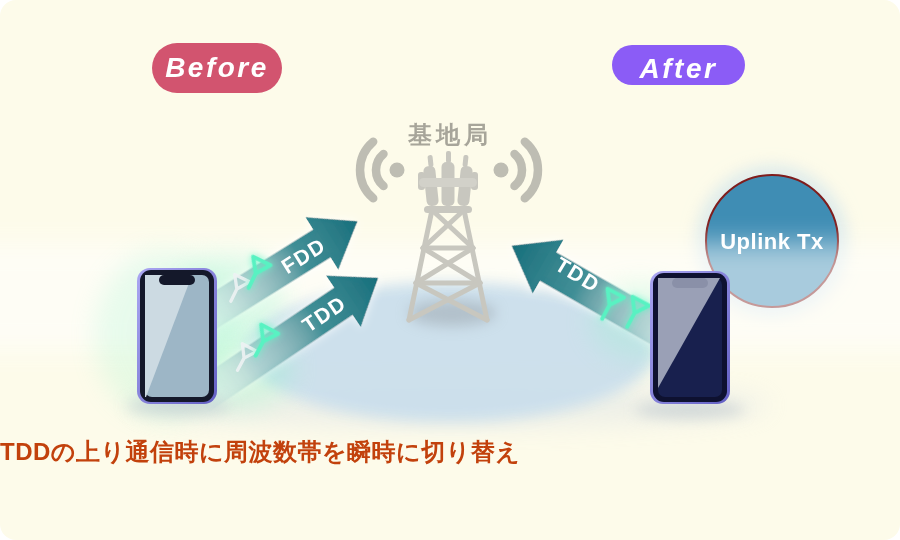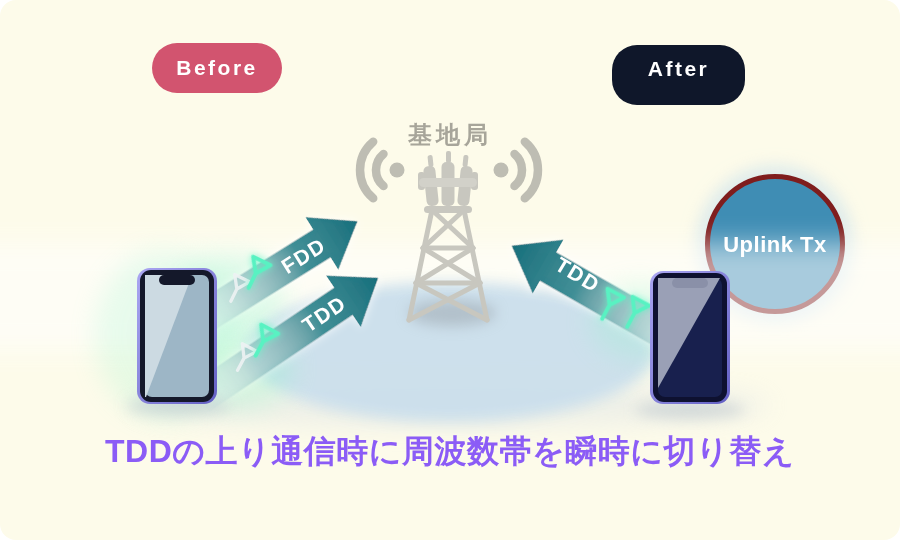--- a/index.html
+++ b/index.html
@@ -5,42 +5,42 @@
   html,body{margin:0;padding:0;background:#ffffff;}
   .stage{
     position:relative;width:900px;height:540px;overflow:hidden;
     font-family:"Liberation Sans",sans-serif;background:#ffffff;
   }
   .card{
     position:absolute;inset:0;background:#FDFBEA;border-radius:16px;
   }
   .badge{
     position:absolute;color:#fff;font-weight:bold;text-align:center;
-    letter-spacing:2.5px;font-size:21px;z-index:30;
+    letter-spacing:2.5px;font-size:28px;z-index:30;font-style:italic;
   }
   .badge-before{
     left:152px;top:43px;width:130px;height:50px;line-height:50px;
     background:#D2546F;border-radius:26px;
   }
   .badge-after{
-    left:612px;top:45px;width:133px;height:60px;line-height:48px;
-    background:#0f172a;border-radius:25px;
+    left:612px;top:45px;width:133px;height:40px;line-height:48px;
+    background:#8b5cf6;border-radius:25px;
   }
   .uplink{
     position:absolute;left:705px;top:174px;width:130px;height:130px;
-    background:#3F8DB4;border:5px solid #7f1d1d;border-radius:50%;
+    background:#3F8DB4;border:2px solid #7f1d1d;border-radius:50%;
     box-shadow:0 0 16px 8px rgba(198,224,237,0.6);
     color:#fff;font-weight:bold;text-align:center;z-index:5;
     display:flex;flex-direction:column;justify-content:center;
   }
   .uplink .ln{font-size:22px;line-height:27px;letter-spacing:0.5px;}
   .uplink .ln-jp{font-size:21px;line-height:27px;letter-spacing:2px;}
   .caption{
-    position:absolute;left:0;right:0;top:433px;text-align:center;
-    color:#8b5cf6;font-weight:bold;font-size:32px;line-height:37px;
+    position:absolute;left:0;right:0;top:433px;
+    color:#c2410c;font-weight:bold;font-size:24px;line-height:37px;
     letter-spacing:0.5px;z-index:30;
   }
   svg.scene{position:absolute;inset:0;z-index:10;}
   .arrow-label{
     font-size:21px;font-weight:bold;fill:#ffffff;letter-spacing:1.5px;
     font-family:"Liberation Sans",sans-serif;
   }
   .bs-label{
     font-size:24px;font-weight:bold;fill:#A7A59A;letter-spacing:4px;
     font-family:"Liberation Sans",sans-serif;

